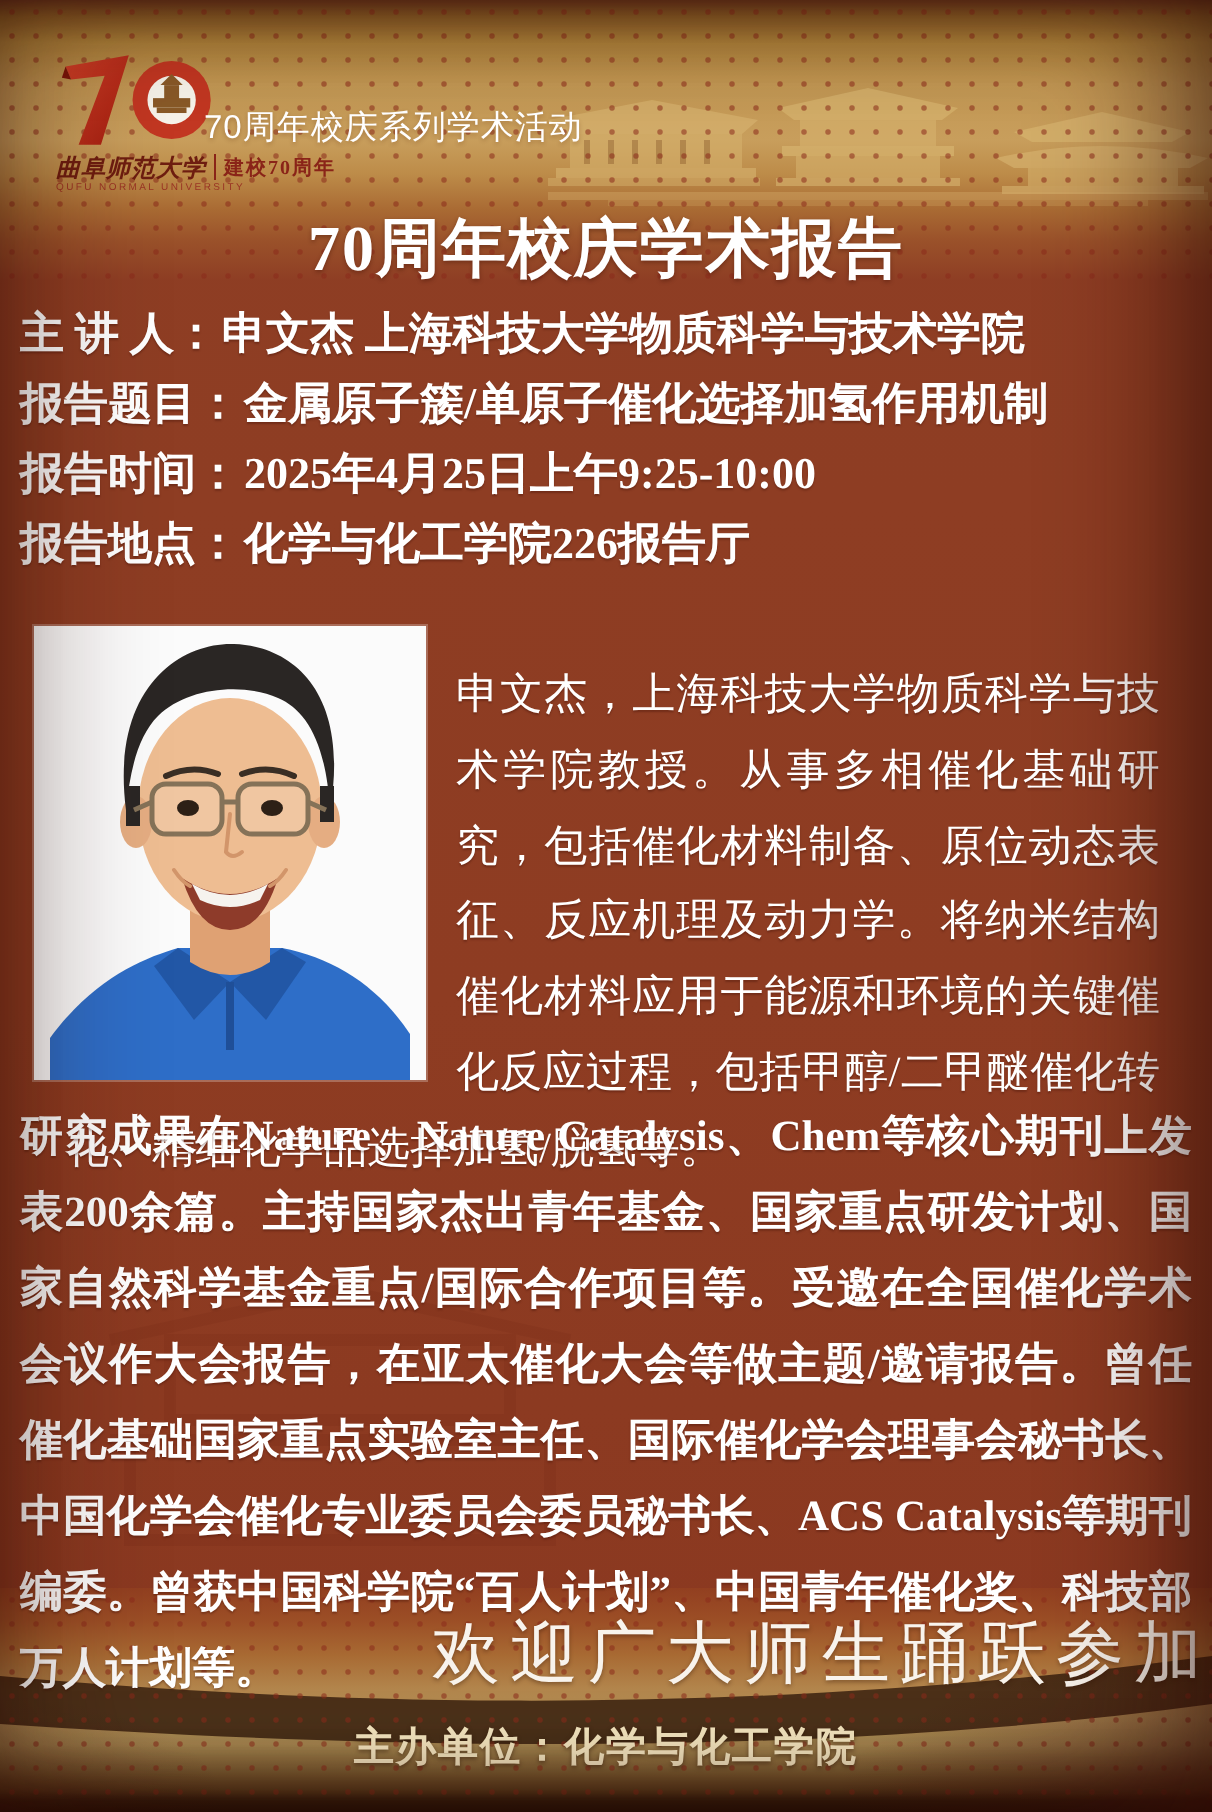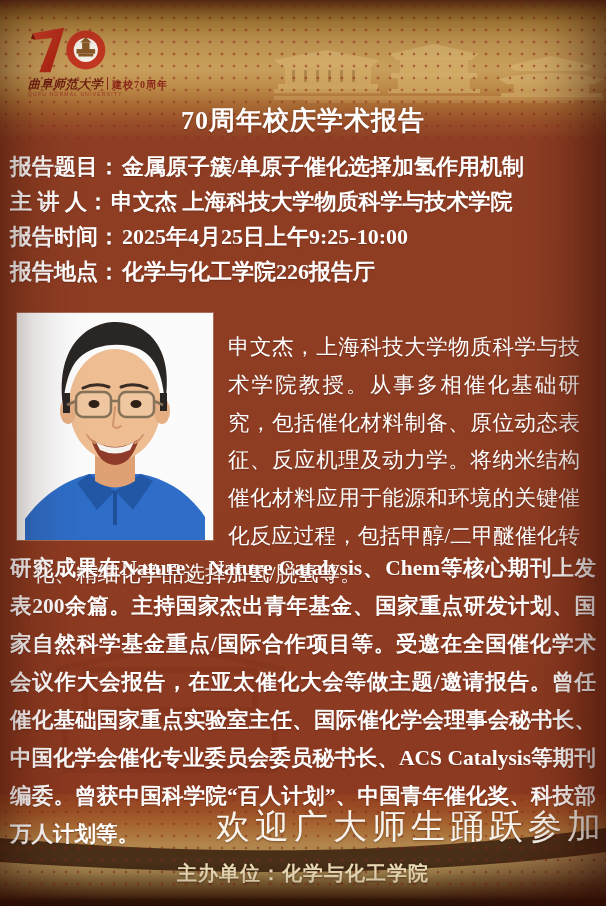--- a/index.html
+++ b/index.html
@@ -28,21 +28,21 @@
   .uni-cn{font-size:12px;font-weight:bold;font-style:italic;color:#6e1d10;letter-spacing:.5px;}
   .uni-div{width:1px;height:13px;background:#8a2418;margin-top:0;}
   .uni-ann{font-size:10px;font-weight:bold;color:#8a2418;letter-spacing:1px;font-style:normal;margin-top:1px;}
   .uni-en{position:absolute;left:28px;top:91px;font-size:5px;letter-spacing:1.2px;color:#9a3424;font-family:"Liberation Sans",sans-serif;}
   .slogans{position:absolute;left:102px;top:49px;color:#ffffff;}
   .slogan-main{font-size:24px;font-weight:bold;letter-spacing:1.5px;font-family:"Liberation Sans","DejaVu Sans",sans-serif;text-shadow:0 1px 2px rgba(90,40,10,.35);}
   .slogan-sub{font-size:16.5px;margin-top:4px;letter-spacing:.5px;font-family:"Liberation Sans","DejaVu Sans",sans-serif;text-shadow:0 1px 2px rgba(90,40,10,.3);}
   
   .title{
     position:absolute;top:103px;left:0;width:606px;margin:0;text-align:center;z-index:5;
-    font-size:26px;font-weight:bold;color:#ffffff;letter-spacing:1px;
+    font-size:32px;font-weight:bold;color:#ffffff;letter-spacing:1px;
     text-shadow:0 1px 2px rgba(60,15,5,.4);
   }
   .info{position:absolute;top:153px;left:10px;right:8px;z-index:5;}
   .info-row{display:flex;align-items:baseline;margin-bottom:8px;color:#ffffff;font-weight:bold;font-size:22px;line-height:27px;text-shadow:0 1px 1px rgba(60,15,5,.35);}
   .info-label{white-space:nowrap;}
   .info-value{margin-left:2px;}
   
   .speaker-block{position:absolute;top:313px;left:17px;right:10px;z-index:5;}
   .photo{
     float:left;width:196px;height:227px;margin-right:15px;
@@ -142,33 +142,34 @@
     </svg>
 
     <div class="uni-line">
       <span class="uni-cn">曲阜师范大学</span>
       <span class="uni-div"></span>
       <span class="uni-ann">建校70周年</span>
     </div>
     <div class="uni-en">QUFU NORMAL UNIVERSITY</div>
 
     <div class="slogans">
+      <div class="slogan-sub">70周年校庆系列学术活动</div>
     </div>
   </div>
 
   <h1 class="title">70周年校庆学术报告</h1>
 
   <div class="info">
+    <div class="info-row">
+      <span class="info-label">主 讲 人：</span>
+      <span class="info-value">申文杰 上海科技大学物质科学与技术学院</span>
+    </div>
     <div class="info-row">
       <span class="info-label">报告题目：</span>
       <span class="info-value">金属原子簇/单原子催化选择加氢作用机制</span>
-    </div>
-    <div class="info-row">
-      <span class="info-label">主 讲 人：</span>
-      <span class="info-value">申文杰 上海科技大学物质科学与技术学院</span>
     </div>
     <div class="info-row">
       <span class="info-label">报告时间：</span>
       <span class="info-value">2025年4月25日上午9:25-10:00</span>
     </div>
     <div class="info-row">
       <span class="info-label">报告地点：</span>
       <span class="info-value">化学与化工学院226报告厅</span>
     </div>
   </div>

